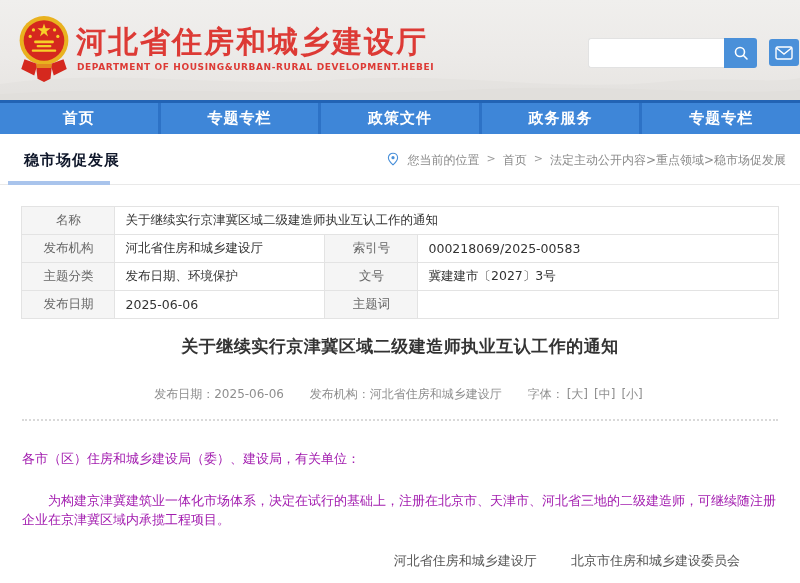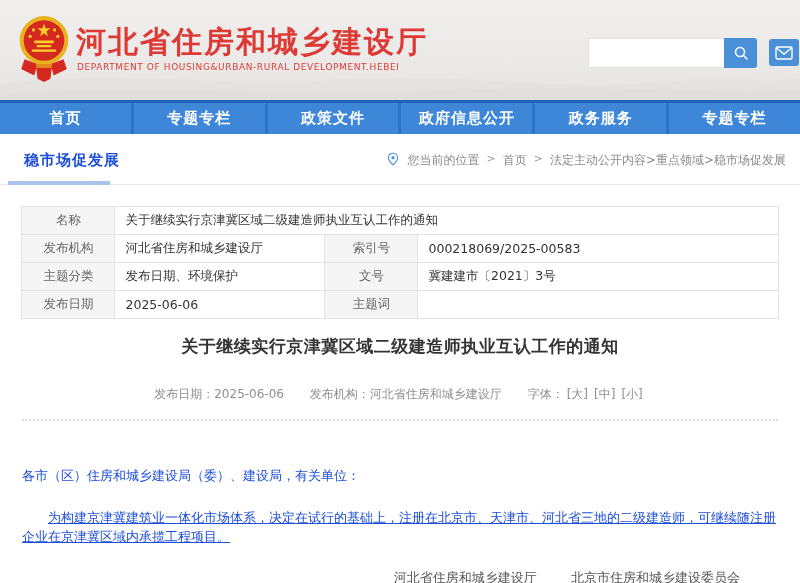--- a/index.html
+++ b/index.html
@@ -7,42 +7,42 @@
     font-family:"DejaVu Sans","Liberation Sans",sans-serif; background:#fff; }
 
   
   .header { position:relative; width:800px; height:100px;
     background:linear-gradient(180deg,#f0efed 0%, #eceae8 55%, #e7e5e2 100%); overflow:hidden; }
   .header .mountains { position:absolute; bottom:0; left:0; width:100%; height:46px; opacity:.55; }
   .logo { position:absolute; left:18px; top:13px; width:52px; height:76px; cursor:pointer; }
   .site-title { position:absolute; left:76px; top:22px; color:#dd3a35; font-size:30px;
     font-weight:bold; letter-spacing:2px; white-space:nowrap; }
   .site-subtitle { position:absolute; left:77px; top:62px; color:#dd3a35; font-size:9px;
-    font-weight:normal; letter-spacing:.6px; white-space:nowrap; }
+    font-weight:bold; letter-spacing:.6px; white-space:nowrap; }
   .search-wrap { position:absolute; left:588px; top:38px; height:30px; display:flex; }
   .search-input { width:136px; height:30px; border:1px solid #e2e2e2; border-right:none;
     background:#fff; border-radius:3px 0 0 3px; outline:none; padding:0 8px; font-size:12px; }
   .search-btn { width:33px; height:30px; background:#4a90d9; border:none; border-radius:0 3px 3px 0;
     cursor:pointer; display:flex; align-items:center; justify-content:center; }
   .mail-btn { position:absolute; left:769px; top:39px; width:30px; height:27px; background:#4a90d9;
     border:none; border-radius:3px; cursor:pointer; display:flex; align-items:center; justify-content:center; }
 
   
   .nav { width:800px; height:34px; background:#2d72c6; border-top:3px solid #2263b4;
     display:flex; }
   .nav-item { flex:1; margin:0 1.5px; background:#3e86d8; color:#fff; font-size:15px;
     font-weight:bold; display:flex; align-items:center; justify-content:center;
     letter-spacing:1px; cursor:pointer; }
   .nav-item:first-child { margin-left:0; }
   .nav-item:last-child { margin-right:0; }
 
   
   .subheader { width:800px; height:48px; margin-top:3px; border-bottom:1px solid #e9e9e9;
     display:flex; align-items:center; justify-content:space-between; padding:0 14px 0 24px; position:relative; }
-  .section-tab { color:#1d4ed8; font-size:15px; font-weight:bold; letter-spacing:1px; cursor:pointer; }
+  .section-tab { color:#0f172a; font-size:15px; font-weight:bold; letter-spacing:1px; cursor:pointer; }
   .tab-underline { position:absolute; left:8px; bottom:-1px; width:102px; height:4px; background:#a9c4ec; }
   .breadcrumb { display:flex; gap:7px; font-size:12px; color:#8a8a8a; }
   .breadcrumb .sep { color:#9a9a9a; font-size:11px; }
   .crumb-link { cursor:pointer; }
   .pin { width:14px; height:14px; }
 
   
   .doc-table { width:756px; margin:21px auto 16px auto; border-collapse:collapse; table-layout:fixed;
     font-size:12.5px; }
   .doc-table td { border:1px solid #e3e3e3; height:28px; padding:2px 10px; color:#333; background:#fff; }
@@ -51,23 +51,23 @@
   .doc-table col.c3 { width:93px; } .doc-table col.c4 { width:360px; }
 
   
   .article { width:756px; margin:0 auto; position:relative; }
   .article-title { text-align:center; margin-top:15px; font-size:17px; font-weight:bold;
     color:#333; letter-spacing:.5px; }
   .article-meta { text-align:center; margin-top:28px; font-size:12px; color:#8e8e8e; }
   .article-meta .seg { margin:0 11px; }
   .font-ctl { cursor:pointer; margin:0 3px; color:#8e8e8e; }
   .dotted-divider { border-top:2px dotted #d9d9d9; margin-top:16px; }
-  .body-text { margin-top:45px; font-size:13px; color:#1d4ed8; line-height:1.5; }
+  .body-text { margin-top:28px; font-size:13px; color:#a21caf; line-height:1.5; }
   .body-text p { margin-bottom:22px; }
-  .body-text p.indent { text-indent:2em;text-decoration:underline; }
+  .body-text p.indent { text-indent:2em; }
   .signature { text-align:right; font-size:13px; color:#555; margin-top:18px; padding-right:38px; }
   .signature .org + .org { margin-left:30px; }
 </style>
 </head>
 <body>
 
 <div class="header">
   <svg class="mountains" viewBox="0 0 800 46" preserveAspectRatio="none">
     <path d="M0,46 L0,30 C120,14 220,34 330,26 C450,17 560,38 660,28 C720,22 770,30 800,24 L800,46 Z" fill="#e2e0dd"></path>
     <path d="M0,46 L0,40 C150,30 300,44 460,36 C600,29 720,42 800,36 L800,46 Z" fill="#dddbd7"></path>
@@ -107,21 +107,20 @@
       <rect x="1" y="1" width="16" height="12" rx="1.5" fill="none" stroke="#fff" stroke-width="1.4"></rect>
       <polyline points="1.5,2 9,8 16.5,2" fill="none" stroke="#fff" stroke-width="1.4"></polyline>
     </svg>
   </button>
 </div>
 
 <div class="nav">
   <div class="nav-item">首页</div>
   <div class="nav-item">专题专栏</div>
   <div class="nav-item">政策文件</div>
-  <div class="nav-item">政府信息公开</div>
   <div class="nav-item">政务服务</div>
   <div class="nav-item">专题专栏</div>
 </div>
 
 <div class="subheader">
   <div class="section-tab">稳市场促发展</div>
   <div class="tab-underline"></div>
   <div class="breadcrumb">
     <svg class="pin" viewBox="0 0 14 14">
       <path d="M7,1.2 C9.6,1.2 11.6,3.2 11.6,5.7 C11.6,8.6 7,12.8 7,12.8 C7,12.8 2.4,8.6 2.4,5.7 C2.4,3.2 4.4,1.2 7,1.2 Z" fill="none" stroke="#4a90d9" stroke-width="1.1"></path>
@@ -150,21 +149,21 @@
   <tr>
     <td class="lbl">发布机构</td>
     <td>河北省住房和城乡建设厅</td>
     <td class="lbl">索引号</td>
     <td>000218069/2025-00583</td>
   </tr>
   <tr>
     <td class="lbl">主题分类</td>
     <td>发布日期、环境保护</td>
     <td class="lbl">文号</td>
-    <td>冀建建市〔2021〕3号</td>
+    <td>冀建建市〔2027〕3号</td>
   </tr>
   <tr>
     <td class="lbl">发布日期</td>
     <td>2025-06-06</td>
     <td class="lbl">主题词</td>
     <td></td>
   </tr>
 </tbody>
   </table>
 

